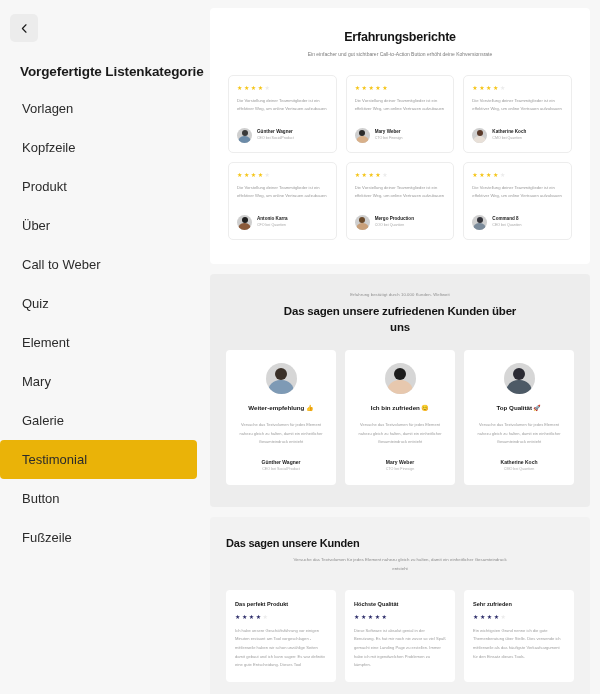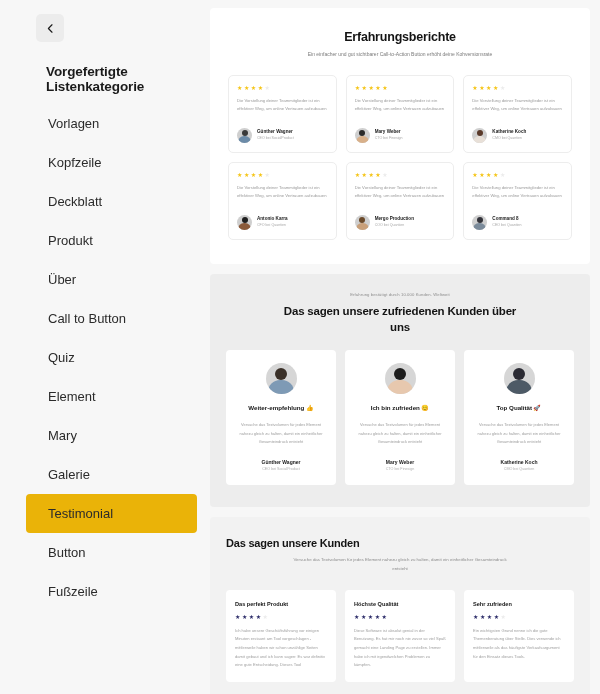--- a/index.html
+++ b/index.html
@@ -11,21 +11,20 @@
   }
   .app { display: flex; width: 600px; height: 694px; }
 
   
   .sidebar {
     width: 205px; height: 694px;
     background: #f7f7f7;
     flex: 0 0 205px;
     padding-top: 8px;
     position: relative;
-    padding-left: 26px;
   }
   .back-btn {
     width: 28px; height: 28px;
     margin: 6px 0 0 10px;
     background: #ececec;
     border-radius: 5px;
     display: flex; align-items: center; justify-content: center;
     cursor: pointer;
   }
   .back-btn svg { display: block; }
@@ -144,30 +143,27 @@
     </div>
     <div class="sidebar-title">Vorgefertigte Listenkategorie</div>
     <ul class="nav-list" id="nav-list">
         <li class="nav-item">
           <span>Vorlagen</span>
         </li>
         <li class="nav-item">
           <span>Kopfzeile</span>
         </li>
         <li class="nav-item">
-          <span>Deckblatt</span>
-        </li>
-        <li class="nav-item">
           <span>Produkt</span>
         </li>
         <li class="nav-item">
           <span>Über</span>
         </li>
         <li class="nav-item">
-          <span>Call to Button</span>
+          <span>Call to Weber</span>
         </li>
         <li class="nav-item">
           <span>Quiz</span>
         </li>
         <li class="nav-item">
           <span>Element</span>
         </li>
         <li class="nav-item">
           <span>Mary</span>
         </li>

